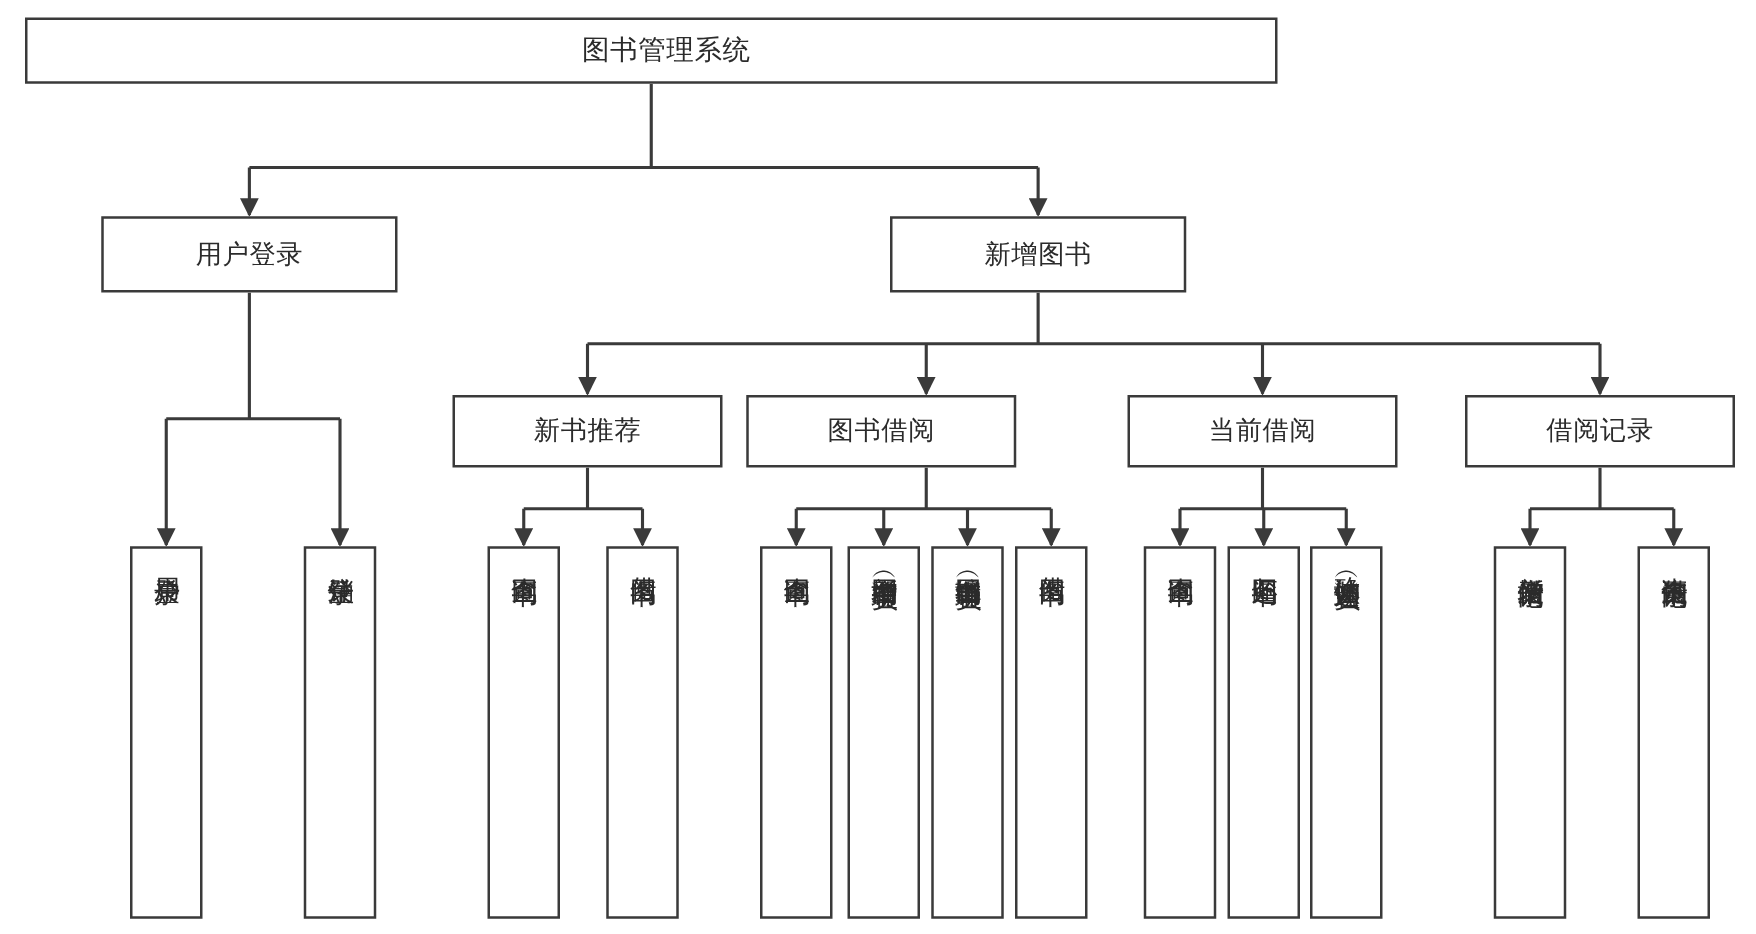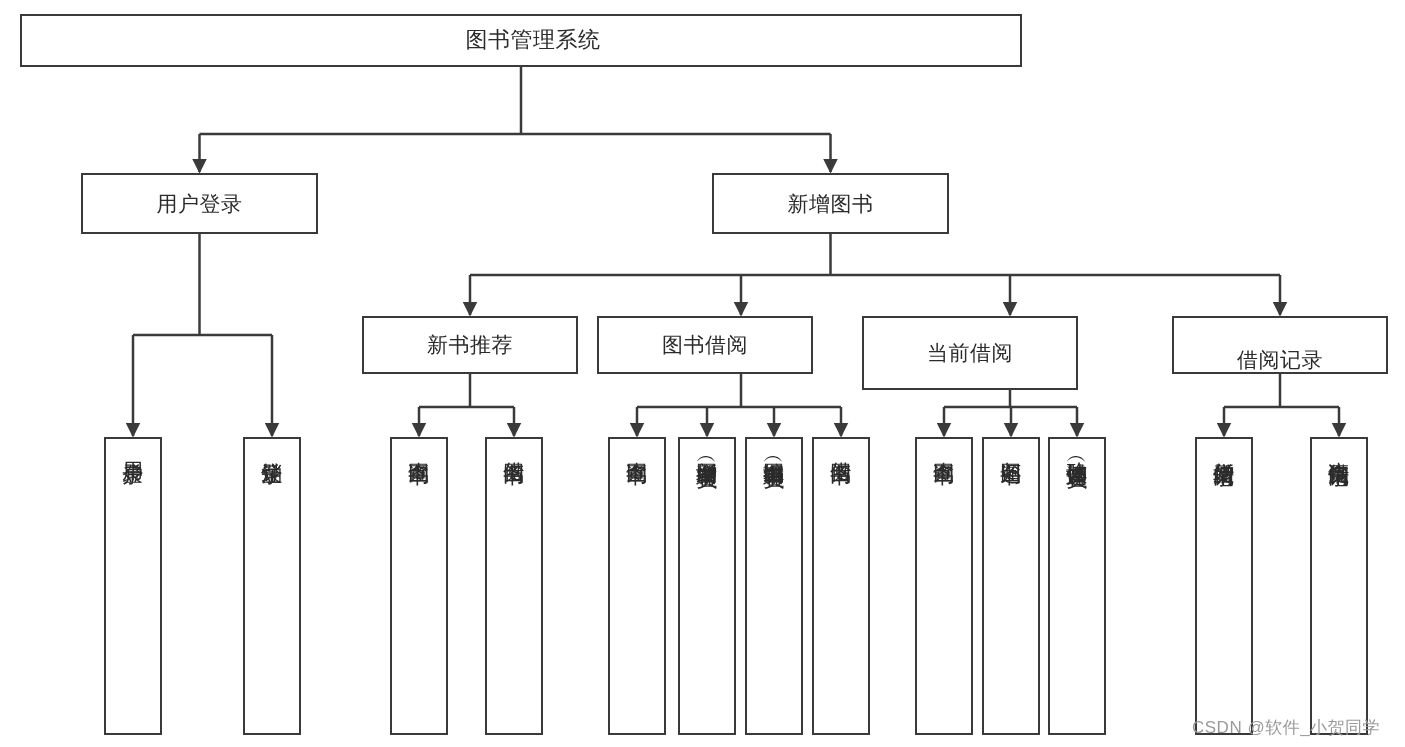--- a/index.html
+++ b/index.html
@@ -120,24 +120,24 @@
       </div>
       <div class="node horizontal" style="left: 712px; top: 173px; width: 237px; height: 61px;">
         <span class="label">新增图书</span>
       </div>
       <div class="node horizontal" style="left: 362px; top: 316px; width: 216px; height: 58px;">
         <span class="label">新书推荐</span>
       </div>
       <div class="node horizontal" style="left: 597px; top: 316px; width: 216px; height: 58px;">
         <span class="label">图书借阅</span>
       </div>
-      <div class="node horizontal" style="left: 862px; top: 316px; width: 216px; height: 74px;">
+      <div class="node horizontal" style="left: 902px; top: 316px; width: 216px; height: 58px;">
         <span class="label">当前借阅</span>
       </div>
-      <div class="node horizontal" style="left: 1172px; top: 316px; width: 216px; height: 58px; align-items: flex-end;">
+      <div class="node horizontal" style="left: 1172px; top: 316px; width: 216px; height: 58px;">
         <span class="label">借阅记录</span>
       </div>
       <div class="node vertical" style="left: 104px; top: 437px; width: 58px; height: 298px;">
         <span class="label">用户登录</span>
       </div>
       <div class="node vertical" style="left: 243px; top: 437px; width: 58px; height: 298px;">
         <span class="label">注销登录</span>
       </div>
       <div class="node vertical" style="left: 390px; top: 437px; width: 58px; height: 298px;">
         <span class="label">查询图书</span>
@@ -167,14 +167,13 @@
         <span class="label">确认归还（管理员）</span>
       </div>
       <div class="node vertical" style="left: 1195px; top: 437px; width: 58px; height: 298px;">
         <span class="label">新增借阅记录</span>
       </div>
       <div class="node vertical" style="left: 1310px; top: 437px; width: 58px; height: 298px;">
         <span class="label">查询借阅记录</span>
       </div>
     </div>
 
-  <div class="watermark" style="left: 1192px; top: 716px; color: rgb(154, 154, 154);">CSDN @软件_小贺同学</div>
 </div>
 
 </body></html>

